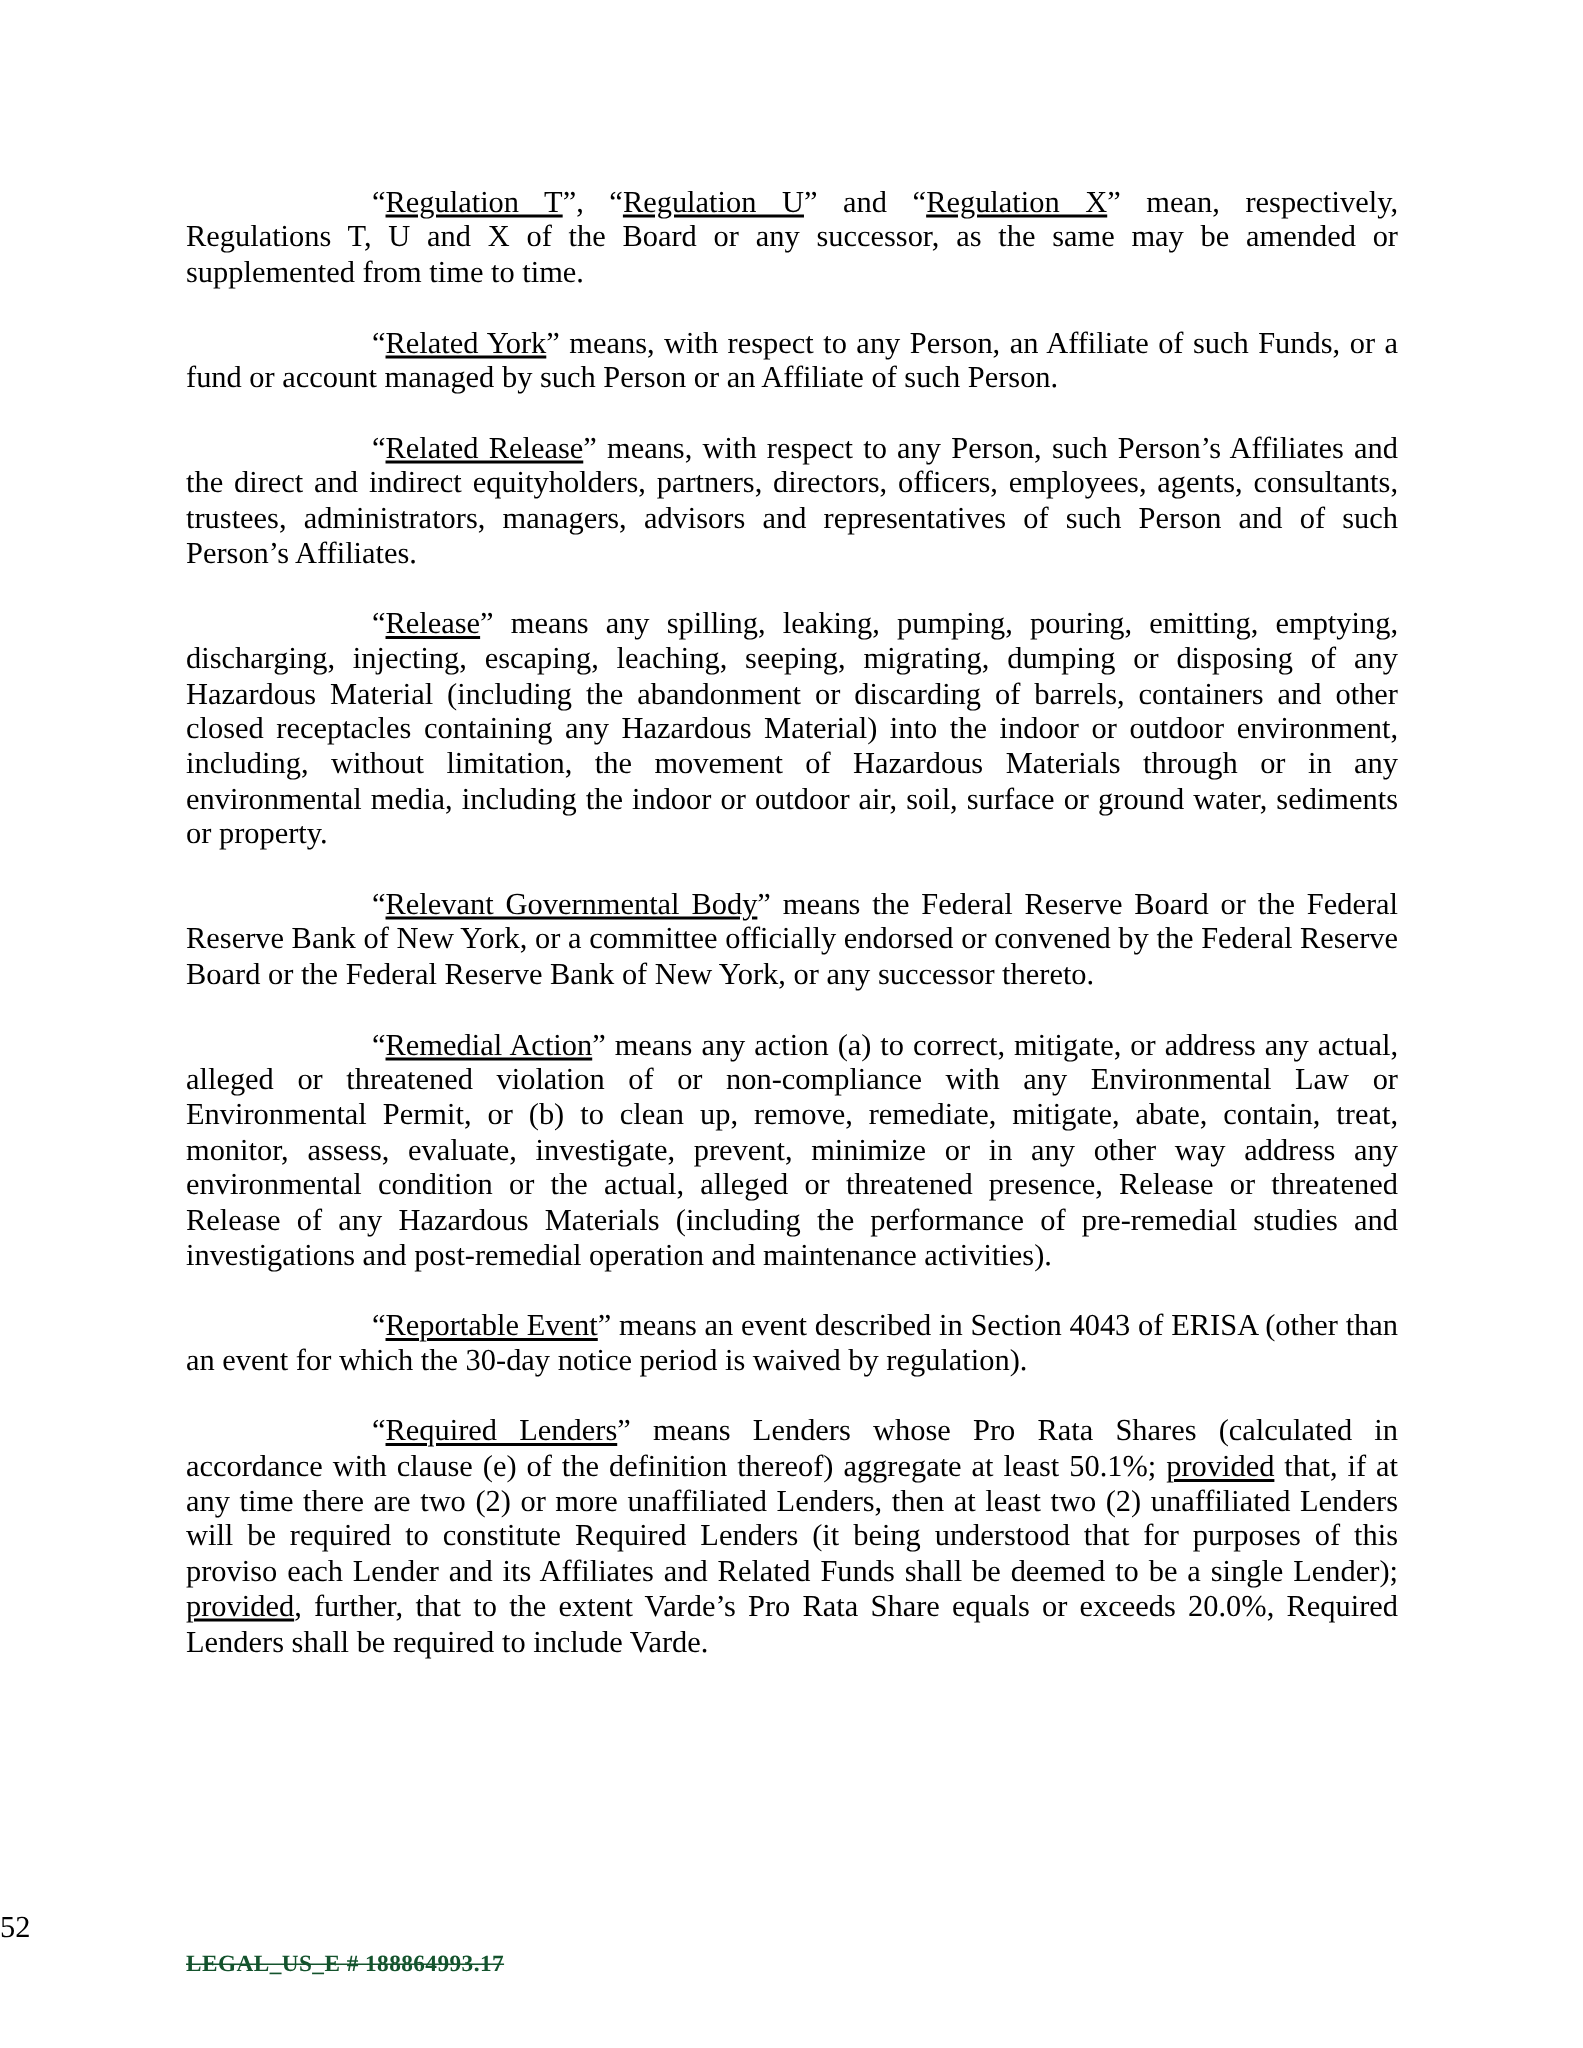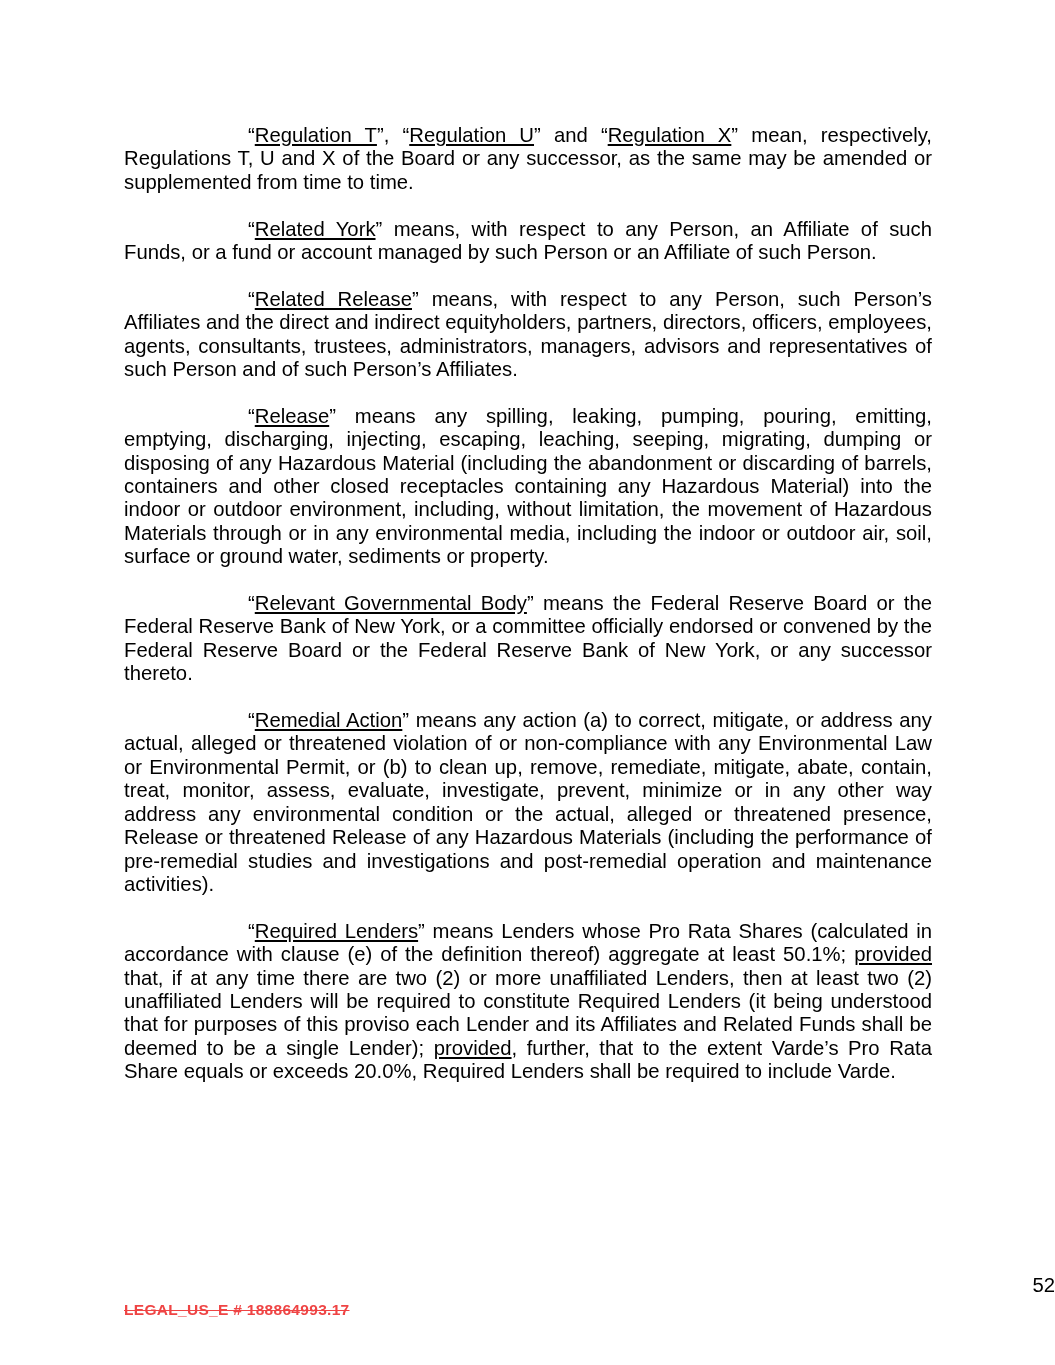--- a/index.html
+++ b/index.html
@@ -6,21 +6,21 @@
     margin: 0;
     padding: 0;
     background: #ffffff;
   }
   .page {
     position: relative;
     width: 1055px;
     height: 1365px;
     background: #ffffff;
     overflow: hidden;
-    font-family: Liberation Sans, sans-serif;
+    font-family: Liberation Serif, serif;
     color: #000000;
   }
   .content {
     position: absolute;
     left: 124px;
     top: 124px;
     width: 808px;
     font-size: 20.3px;
     line-height: 23.4px;
     text-align: justify;
@@ -33,21 +33,21 @@
     margin-bottom: 0;
   }
   .u {
     text-decoration: underline;
   }
   .page-number {
     position: absolute;
     top: 1274px;
     left: 0;
     width: 100%;
-    text-align: right;
+    text-align: left;
     font-size: 20.3px;
     line-height: 23.4px;
   }
   .doc-id {
     position: absolute;
     left: 124px;
     top: 1301px;
     font-size: 15.5px;
     font-weight: 700;
     letter-spacing: 0.3px;
@@ -59,17 +59,18 @@
 <body>
 
 <div class="page" style="color: rgb(0, 0, 0); background: rgb(255, 255, 255);">
   <main class="content" id="doc-body">
       <p><span>“</span><span class="u">Regulation T</span><span>”, “</span><span class="u">Regulation U</span><span>” and “</span><span class="u">Regulation X</span><span>” mean, respectively, Regulations T, U and X of the Board or any successor, as the same may be amended or supplemented from time to time.</span></p>
       <p><span>“</span><span class="u">Related York</span><span>” means, with respect to any Person, an Affiliate of such Funds, or a fund or account managed by such Person or an Affiliate of such Person.</span></p>
       <p><span>“</span><span class="u">Related Release</span><span>” means, with respect to any Person, such Person’s Affiliates and the direct and indirect equityholders, partners, directors, officers, employees, agents, consultants, trustees, administrators, managers, advisors and representatives of such Person and of such Person’s Affiliates.</span></p>
       <p><span>“</span><span class="u">Release</span><span>” means any spilling, leaking, pumping, pouring, emitting, emptying, discharging, injecting, escaping, leaching, seeping, migrating, dumping or disposing of any Hazardous Material (including the abandonment or discarding of barrels, containers and other closed receptacles containing any Hazardous Material) into the indoor or outdoor environment, including, without limitation, the movement of Hazardous Materials through or in any environmental media, including the indoor or outdoor air, soil, surface or ground water, sediments or property.</span></p>
       <p><span>“</span><span class="u">Relevant Governmental Body</span><span>” means the Federal Reserve Board or the Federal Reserve Bank of New York, or a committee officially endorsed or convened by the Federal Reserve Board or the Federal Reserve Bank of New York, or any successor thereto.</span></p>
       <p><span>“</span><span class="u">Remedial Action</span><span>” means any action (a) to correct, mitigate, or address any actual, alleged or threatened violation of or non-compliance with any Environmental Law or Environmental Permit, or (b) to clean up, remove, remediate, mitigate, abate, contain, treat, monitor, assess, evaluate, investigate, prevent, minimize or in any other way address any environmental condition or the actual, alleged or threatened presence, Release or threatened Release of any Hazardous Materials (including the performance of pre-remedial studies and investigations and post-remedial operation and maintenance activities).</span></p>
+      <p><span>“</span><span class="u">Reportable Event</span><span>” means an event described in Section 4043 of ERISA (other than an event for which the 30-day notice period is waived by regulation).</span></p>
       <p><span>“</span><span class="u">Required Lenders</span><span>” means Lenders whose Pro Rata Shares (calculated in accordance with clause (e) of the definition thereof) aggregate at least 50.1%; </span><span class="u">provided</span><span> that, if at any time there are two (2) or more unaffiliated Lenders, then at least two (2) unaffiliated Lenders will be required to constitute Required Lenders (it being understood that for purposes of this proviso each Lender and its Affiliates and Related Funds shall be deemed to be a single Lender); </span><span class="u">provided</span><span>, further, that to the extent Varde’s Pro Rata Share equals or exceeds 20.0%, Required Lenders shall be required to include Varde.</span></p>
     </main>
   <div class="page-number">52</div>
-  <div class="doc-id" style="color: #ef4444;">LEGAL_US_E # 188864993.17</div>
+  <div class="doc-id" style="color: #14532d;">LEGAL_US_E # 188864993.17</div>
 </div>
 
 </body></html>

